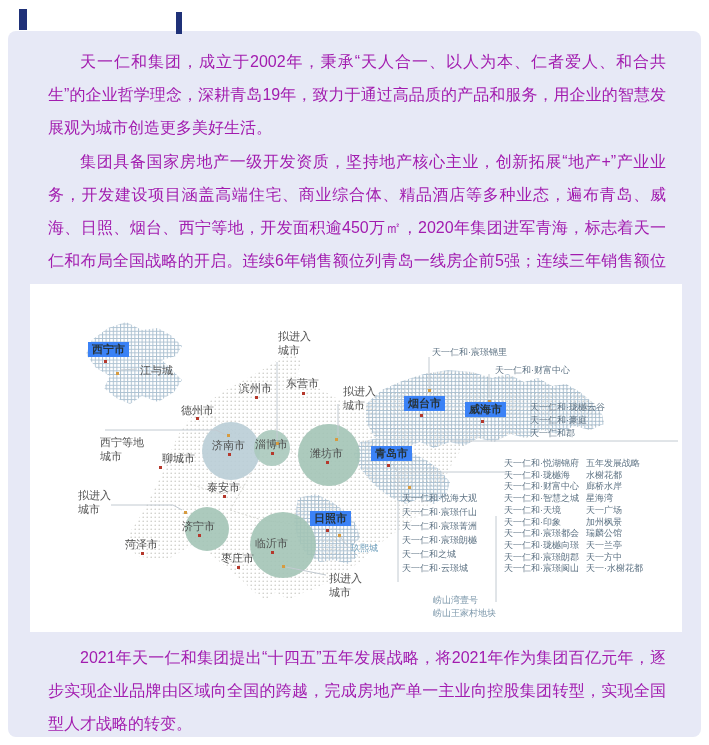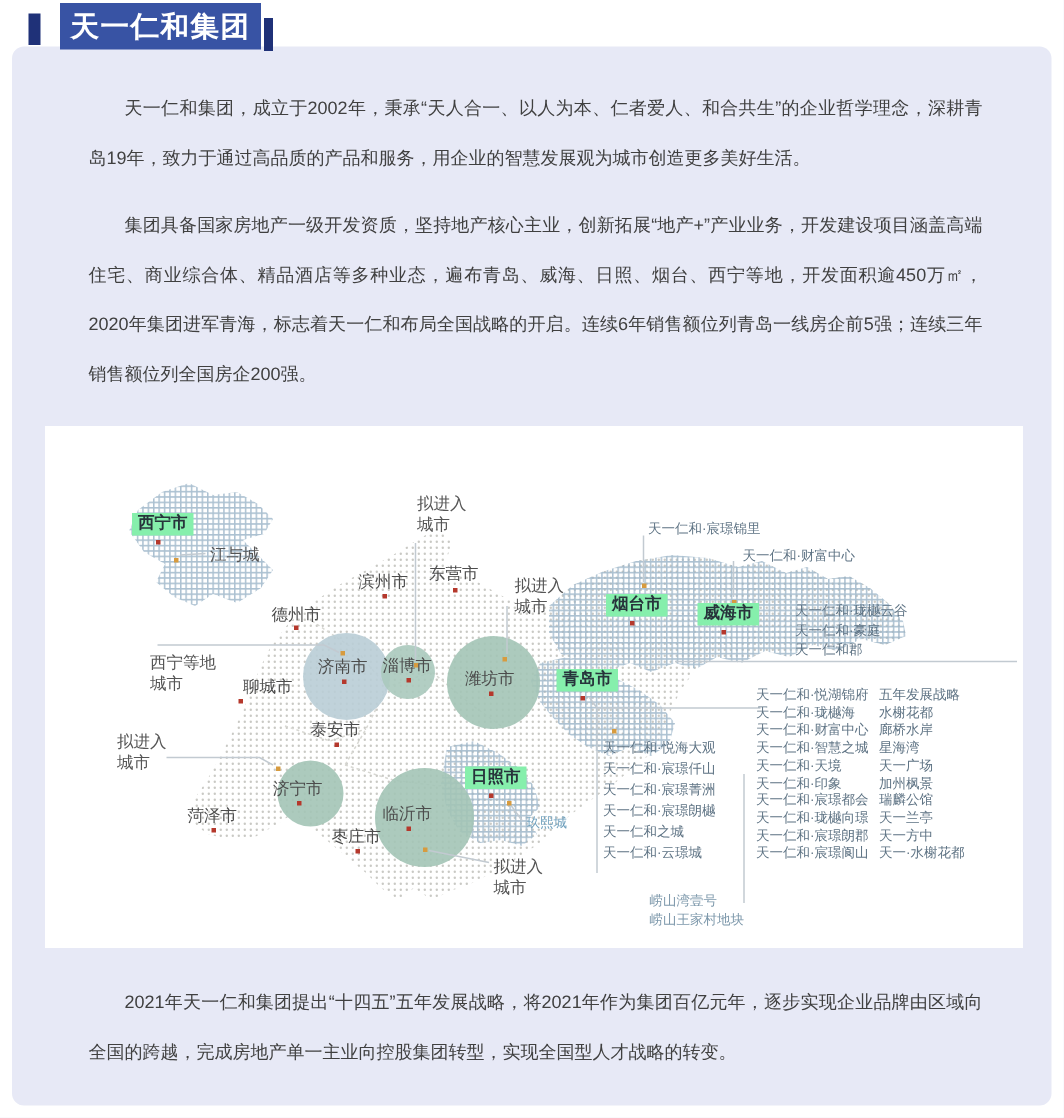--- a/index.html
+++ b/index.html
@@ -12,44 +12,43 @@
   .tbar{position:absolute;background:#1f3178;}
   .tbar.left{left:19px;top:9px;width:8px;height:21px;}
   .tbar.right{left:176px;top:12px;width:6px;height:22px;}
   .title-box{position:absolute;left:40px;top:2px;width:134px;height:31px;
              background:#3853a4;color:#ffffff;font-size:19px;font-weight:bold;
              letter-spacing:1px;display:flex;align-items:center;justify-content:center;}
   
   .text-block{position:absolute;left:47px;width:620px;}
   .text-block.top{top:44px;}
   .text-block.bottom{top:640px;}
-  .text-block p{margin:12px;font-size:12px;line-height:33px;color:#404040;
+  .text-block p{margin:1px;font-size:16px;line-height:33px;color:#a21caf;
                 text-indent:2em;text-align:justify;}
   
   .map-card{position:absolute;left:30px;top:284px;width:652px;height:348px;
             background:#ffffff;}
   .map-card svg{position:absolute;left:0;top:0;}
   #map-labels{position:absolute;left:0;top:0;width:652px;height:348px;}
   .ml{position:absolute;white-space:pre-line;}
   .ml.city{font-size:11px;line-height:13px;font-weight:400;color:#4c4c4c;text-align:right;}
   .ml.badge{font-size:11px;line-height:15px;font-weight:600;color:#27343b;
-            background:#86efac;padding:0 4px;}
+            background:#3b82f6;padding:0 4px;}
   .ml.note{font-size:11px;line-height:14px;color:#555555;}
   .ml.proj{font-size:9px;line-height:12px;color:#5e7384;}
   .ml.blue{font-size:9px;line-height:12px;color:#6fa0bd;}
   .ml.steel{font-size:9px;line-height:12px;color:#7d98ab;}
 </style>
 </head>
 <body>
 
 <div class="panel"></div>
 
 <div class="title-group">
   <span class="tbar left"></span>
-  <div class="title-box">天一仁和集团</div>
   <span class="tbar right"></span>
 </div>
 
 <div class="text-block top">
   <p>天一仁和集团，成立于2002年，秉承“天人合一、以人为本、仁者爱人、和合共生”的企业哲学理念，深耕青岛19年，致力于通过高品质的产品和服务，用企业的智慧发展观为城市创造更多美好生活。</p>
   <p>集团具备国家房地产一级开发资质，坚持地产核心主业，创新拓展“地产+”产业业务，开发建设项目涵盖高端住宅、商业综合体、精品酒店等多种业态，遍布青岛、威海、日照、烟台、西宁等地，开发面积逾450万㎡，2020年集团进军青海，标志着天一仁和布局全国战略的开启。连续6年销售额位列青岛一线房企前5强；连续三年销售额位列全国房企200强。</p>
 </div>
 
 <div class="map-card">
   <svg id="map-svg" width="652" height="348" viewBox="0 0 652 348">

